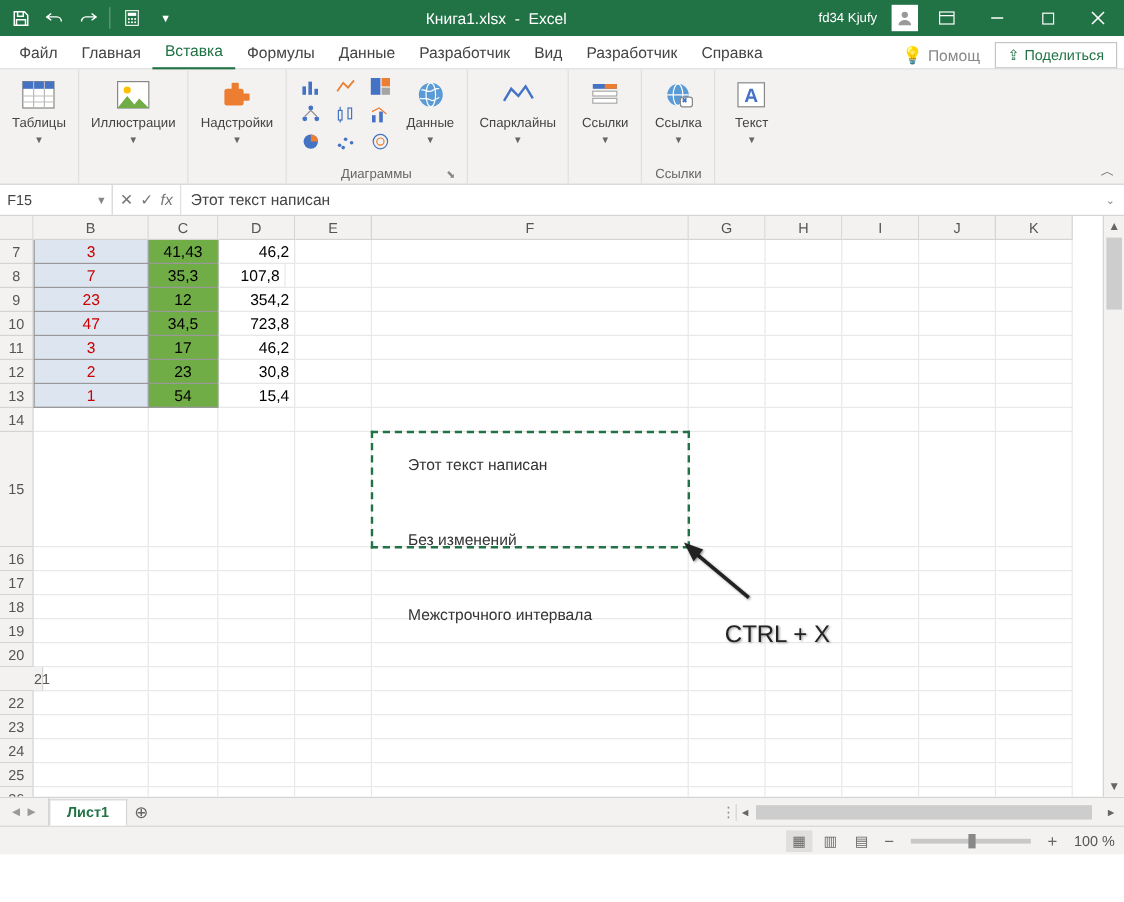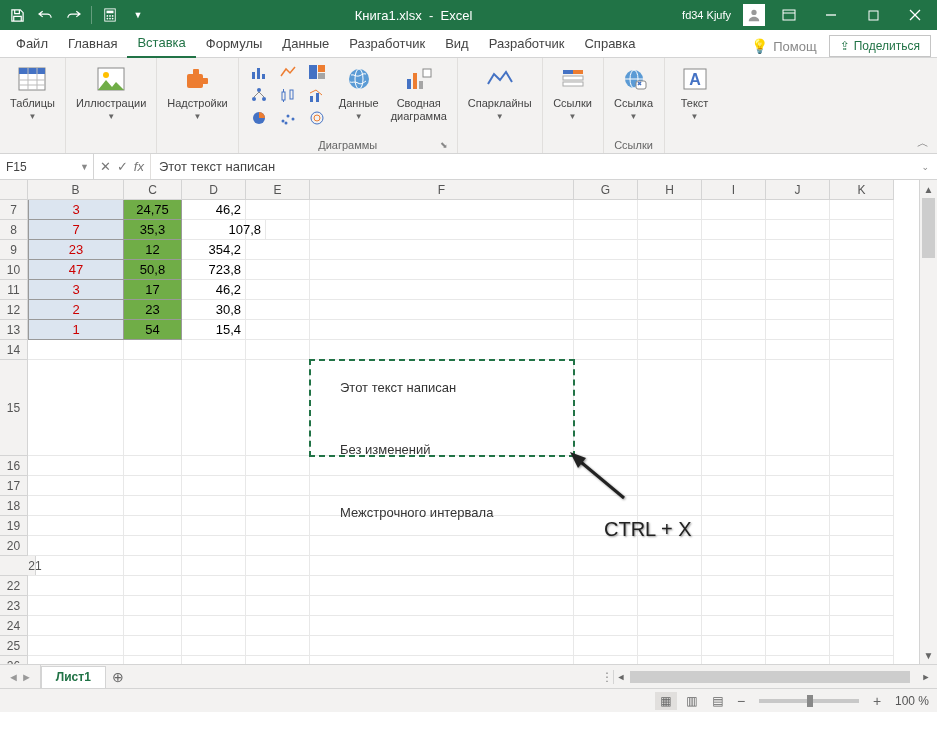--- a/index.html
+++ b/index.html
@@ -305,32 +305,20 @@
       <div class="rbtn-big">
           <div class="ico">
             <svg width="26" height="24" viewBox="0 0 26 24">
               <circle cx="13" cy="12" r="10" fill="#5b9bd5"></circle>
               <path d="M5 8c3-1 5 2 8 1s4-3 7-2M4 15c2 1 5-1 8 1s5 0 8-2" fill="none" stroke="#fff"></path>
               <ellipse cx="13" cy="12" rx="4" ry="10" fill="none" stroke="#fff"></ellipse>
             </svg>
           </div>
           <div class="lbl">Данные</div>
           <div style="font-size:8px;color:#666">▼</div>
-        </div>
-      <div class="rbtn-big">
-          <div class="ico">
-            <svg width="28" height="24" viewBox="0 0 28 24">
-              <rect x="2" y="12" width="4" height="10" fill="#4472c4"></rect>
-              <rect x="8" y="6" width="4" height="16" fill="#ed7d31"></rect>
-              <rect x="14" y="14" width="4" height="8" fill="#a5a5a5"></rect>
-              <rect x="18" y="2" width="8" height="8" fill="#fff" stroke="#888"></rect>
-            </svg>
-          </div>
-          <div class="lbl" style="white-space:pre">Сводная
-диаграмма</div>
         </div>
     </div>
     <div class="rgroup-label"><span>Диаграммы</span><span class="launcher">⬊</span></div>
   </div>
   <div class="rgroup">
     <div class="rgroup-body">
         <div class="rbtn-big">
           <div class="ico">
             <svg width="28" height="22" viewBox="0 0 28 22">
               <polyline points="2,16 8,6 14,12 20,4 26,14" fill="none" stroke="#4472c4" stroke-width="2"></polyline>
@@ -639,30 +627,30 @@
       <div class="cell" style="left: 96px; top: 456px; width: 58px; height: 20px;"></div>
       <div class="cell" style="left: 154px; top: 456px; width: 64px; height: 20px;"></div>
       <div class="cell" style="left: 218px; top: 456px; width: 64px; height: 20px;"></div>
       <div class="cell" style="left: 282px; top: 456px; width: 264px; height: 20px;"></div>
       <div class="cell" style="left: 546px; top: 456px; width: 64px; height: 20px;"></div>
       <div class="cell" style="left: 610px; top: 456px; width: 64px; height: 20px;"></div>
       <div class="cell" style="left: 674px; top: 456px; width: 64px; height: 20px;"></div>
       <div class="cell" style="left: 738px; top: 456px; width: 64px; height: 20px;"></div>
       <div class="cell" style="left: 802px; top: 456px; width: 64px; height: 20px;"></div>
       <div class="cell bcol ctr" style="left: 0px; top: 0px; width: 96px; height: 20px;">3</div>
-      <div class="cell ccol ctr" style="left: 96px; top: 0px; width: 58px; height: 20px;">24,75</div>
+      <div class="cell ccol ctr" style="left: 96px; top: 0px; width: 58px; height: 20px;">41,43</div>
       <div class="cell dcol num" style="left: 154px; top: 0px; width: 64px; height: 20px;">46,2</div>
       <div class="cell bcol ctr" style="left: 0px; top: 20px; width: 96px; height: 20px;">7</div>
       <div class="cell ccol ctr" style="left: 96px; top: 20px; width: 58px; height: 20px;">35,3</div>
-      <div class="cell dcol num" style="left: 154px; top: 20px; width: 84px; height: 20px;">107,8</div>
+      <div class="cell dcol num" style="left: 154px; top: 20px; width: 56px; height: 20px;">107,8</div>
       <div class="cell bcol ctr" style="left: 0px; top: 40px; width: 96px; height: 20px;">23</div>
       <div class="cell ccol ctr" style="left: 96px; top: 40px; width: 58px; height: 20px;">12</div>
       <div class="cell dcol num" style="left: 154px; top: 40px; width: 64px; height: 20px;">354,2</div>
       <div class="cell bcol ctr" style="left: 0px; top: 60px; width: 96px; height: 20px;">47</div>
-      <div class="cell ccol ctr" style="left: 96px; top: 60px; width: 58px; height: 20px;">50,8</div>
+      <div class="cell ccol ctr" style="left: 96px; top: 60px; width: 58px; height: 20px;">34,5</div>
       <div class="cell dcol num" style="left: 154px; top: 60px; width: 64px; height: 20px;">723,8</div>
       <div class="cell bcol ctr" style="left: 0px; top: 80px; width: 96px; height: 20px;">3</div>
       <div class="cell ccol ctr" style="left: 96px; top: 80px; width: 58px; height: 20px;">17</div>
       <div class="cell dcol num" style="left: 154px; top: 80px; width: 64px; height: 20px;">46,2</div>
       <div class="cell bcol ctr" style="left: 0px; top: 100px; width: 96px; height: 20px;">2</div>
       <div class="cell ccol ctr" style="left: 96px; top: 100px; width: 58px; height: 20px;">23</div>
       <div class="cell dcol num" style="left: 154px; top: 100px; width: 64px; height: 20px;">30,8</div>
       <div class="cell bcol ctr" style="left: 0px; top: 120px; width: 96px; height: 20px;">1</div>
       <div class="cell ccol ctr" style="left: 96px; top: 120px; width: 58px; height: 20px;">54</div>
       <div class="cell dcol num" style="left: 154px; top: 120px; width: 64px; height: 20px;">15,4</div>

